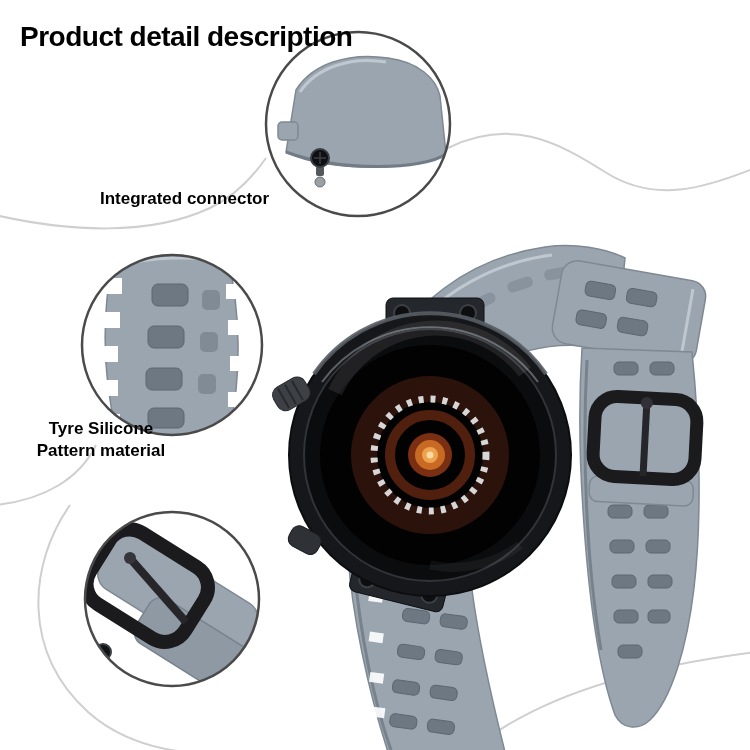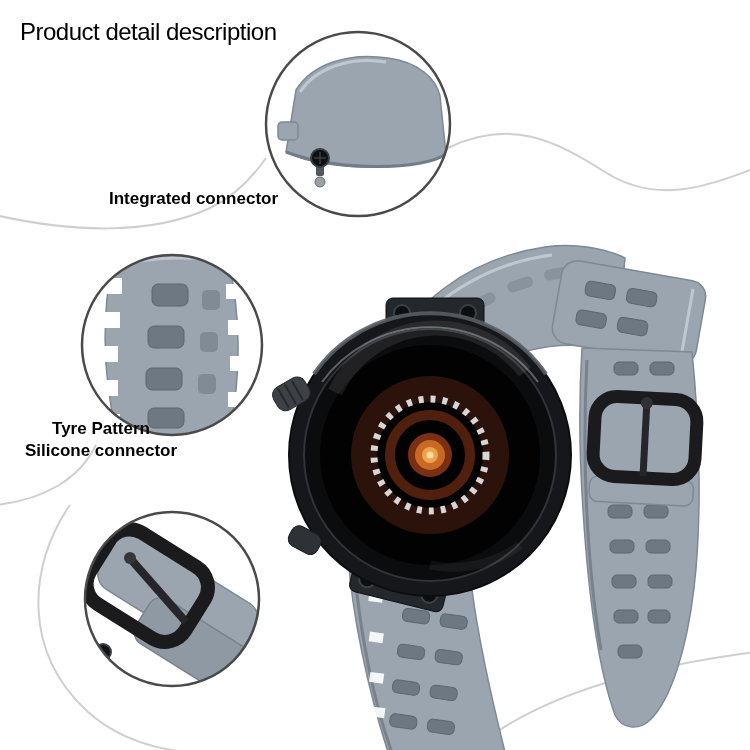--- a/index.html
+++ b/index.html
@@ -1,19 +1,19 @@
 <!DOCTYPE html>
 <html style="--strap: #9aa5af; --strap-shadow: #7e8993; --strap-highlight: #bfc8d0; --slot: #6d7883; --case-dark: #16171a; --dial-orange: #cf6f26; --buckle-black: #1b1b1e; --callout-stroke: #4a4a4a; --decorative-line: #cfcfcf; --text: #000000;"><head>
 <meta charset="utf-8">
 <style>
   html,body{margin:0;padding:0;background:#fff;}
   #stage{position:relative;width:750px;height:750px;background:#fff;overflow:hidden;
          font-family:"Liberation Sans",sans-serif;}
   #stage svg{position:absolute;left:0;top:0;}
-  .title{position:absolute;left:20px;top:2px;font-size:24px;font-weight:normal;
+  .title{position:absolute;left:20px;top:2px;font-size:28px;font-weight:bold;
          letter-spacing:-0.5px;color:var(--text);}
   .label{position:absolute;font-weight:bold;font-size:17px;color:var(--text);white-space:nowrap;}
   .label.center{text-align:center;white-space:normal;line-height:22px;}
   .c-strap{fill:var(--strap);stroke:var(--strap-shadow);stroke-width:1.5;}
   .c-strap2{fill:#8e99a3;stroke:#77828c;stroke-width:1.5;}
   .c-slot{fill:var(--slot);stroke:#5c6772;stroke-width:1;}
   .c-buckle{fill:none;stroke:var(--buckle-black);}
   .c-line{fill:none;stroke:var(--decorative-line);stroke-width:2;}
   .c-callout-bg{fill:#fff;}
   .c-callout-ring{fill:none;stroke:var(--callout-stroke);stroke-width:2.5;}
@@ -206,20 +206,20 @@
         <line x1="128" y1="556" x2="186" y2="622" stroke="#26262a" stroke-width="8"></line>
         <circle cx="130" cy="558" r="6" fill="#35353b"></circle>
         <circle cx="103" cy="652" r="8" fill="#121316" stroke="#3c4044" stroke-width="2"></circle>
       </g>
       <circle class="c-callout-ring" cx="172" cy="599" r="87"></circle>
     </g>
   </svg>
 
   <h1 class="title">Product detail description</h1>
 
-  <div class="label" style="left:109px;top:189px;">Integrated connector</div>
+  <div class="label" style="left:100px;top:189px;">Integrated connector</div>
 
   <div class="label center" style="left:16px;top:418px;width:170px;">
-    <div>Tyre Pattern</div>
-    <div>Silicone connector</div>
+    <div>Tyre Silicone</div>
+    <div>Pattern material</div>
   </div>
 
 </div>
 
 </body></html>

